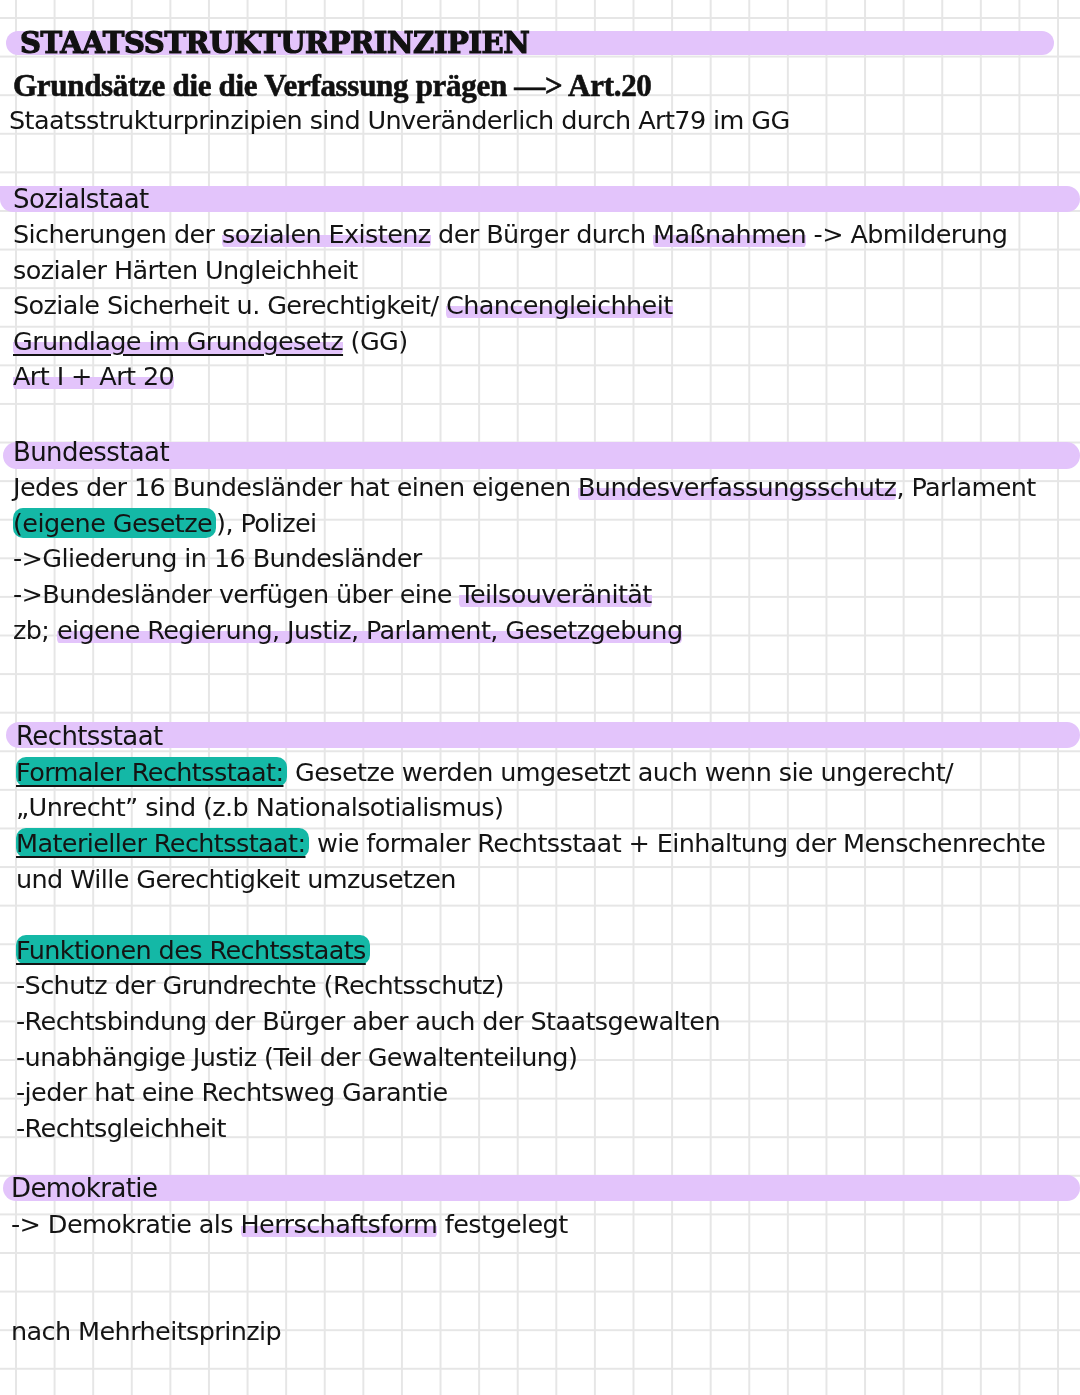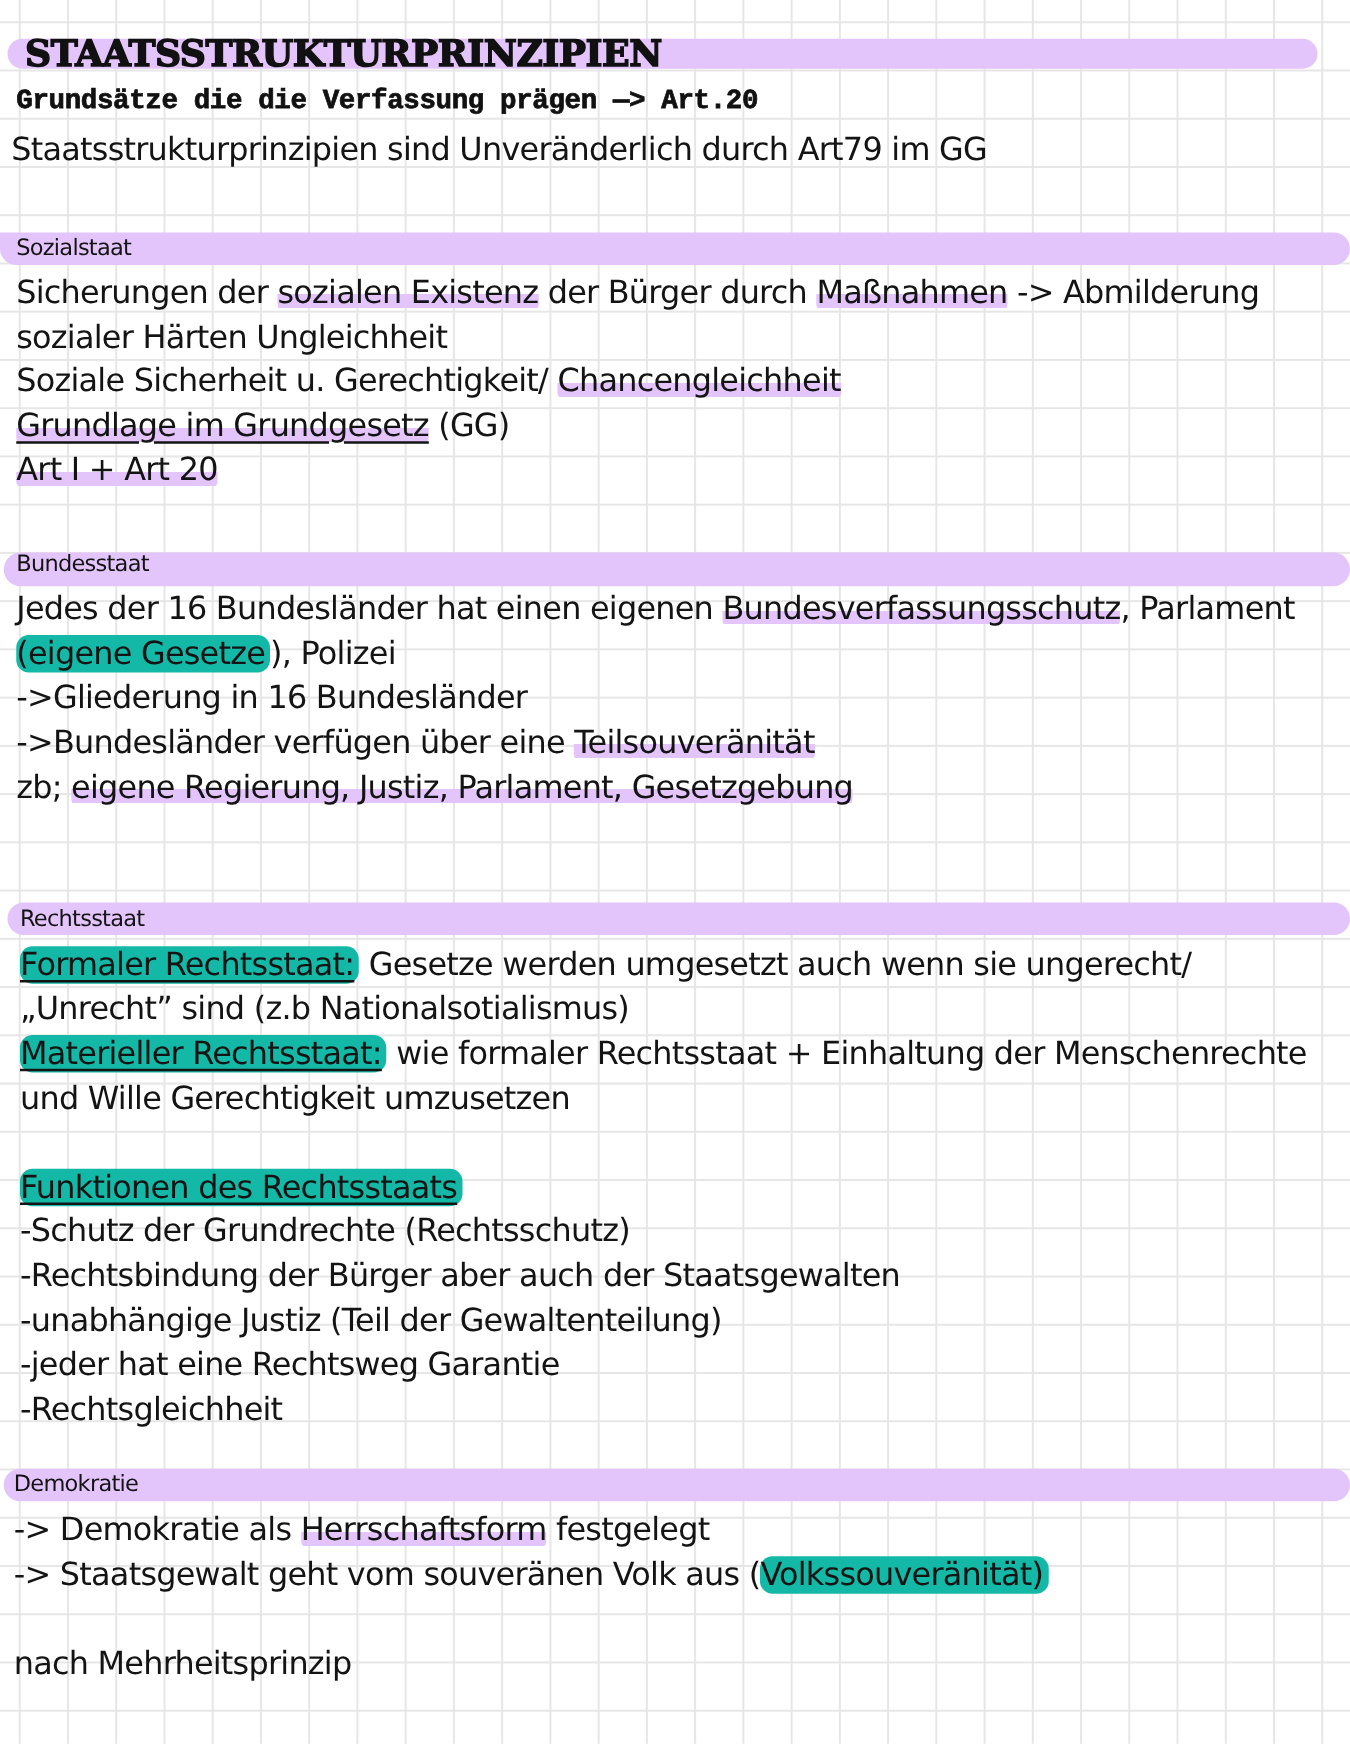--- a/index.html
+++ b/index.html
@@ -43,39 +43,39 @@
     font-size: 29px;
     letter-spacing: -0.4px;
     color: #111;
     white-space: nowrap;
     -webkit-text-stroke: 1.2px #111;
   }
   .subtitle {
     position: absolute;
     left: 13px;
     top: 68px;
-    font-family: Liberation Mono, monospace;
+    font-family: Liberation Serif, serif;
     font-weight: 700;
-    font-size: 22px;
+    font-size: 31px;
     letter-spacing: -0.3px;
     color: #111;
     white-space: nowrap;
     -webkit-text-stroke: 0.6px #111;
   }
   .hl {
     background: linear-gradient(to bottom, transparent 55%, #e3c4fb 55%, #e3c4fb 92%, transparent 92%);
     border-radius: 6px;
   }
   .hl-full {
     background: #14b8a6;
     border-radius: 10px;
     padding: 0 4px 0 0;
   }
   .ul { text-decoration: underline; text-decoration-thickness: 2px; text-underline-offset: 4px; }
-  .section-head { font-size: 18px; }
+  .section-head { font-size: 26px; }
 </style>
 </head>
 <body>
 
 <div class="page">
 
   <div class="bar" style="left:6px; top:31px; width:1048px; height:24px;"></div>
   <div class="title-text">STAATSSTRUKTURPRINZIPIEN</div>
   <div class="subtitle">Grundsätze die die Verfassung prägen —&gt; Art.20</div>
   <div class="line" style="left:9px; top:102px;">Staatsstrukturprinzipien sind Unveränderlich durch Art79 im GG</div>
@@ -134,18 +134,15 @@
   <div class="line" style="left:16px; top:1039px;">-unabhängige Justiz (Teil der Gewaltenteilung)</div>
   <div class="line" style="left:16px; top:1074px;">-jeder hat eine Rechtsweg Garantie</div>
   <div class="line" style="left:16px; top:1110px;">-Rechtsgleichheit</div>
 
   <div class="bar" style="left:3px; top:1175px; width:1077px; height:26px;"></div>
   <div class="line section-head" style="left:11px; top:1170px;">Demokratie</div>
 
   <div class="line" style="left:11px; top:1206px;">
     <span>-&gt; Demokratie als </span><span class="hl">Herrschaftsform</span><span> festgelegt</span>
   </div>
-  <div class="line" style="left:11px; top:1242px;">
-    <span>-&gt; Staatsgewalt geht vom souveränen Volk aus (</span><span class="hl-full">Volkssouveränität)</span>
-  </div>
   <div class="line" style="left:11px; top:1313px;">nach Mehrheitsprinzip</div>
 
 </div>
 
 </body></html>

